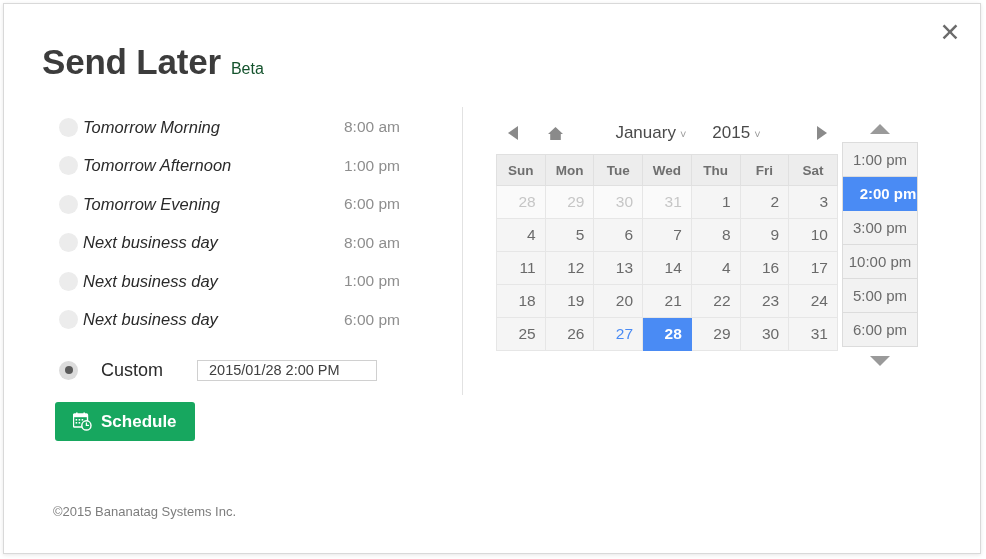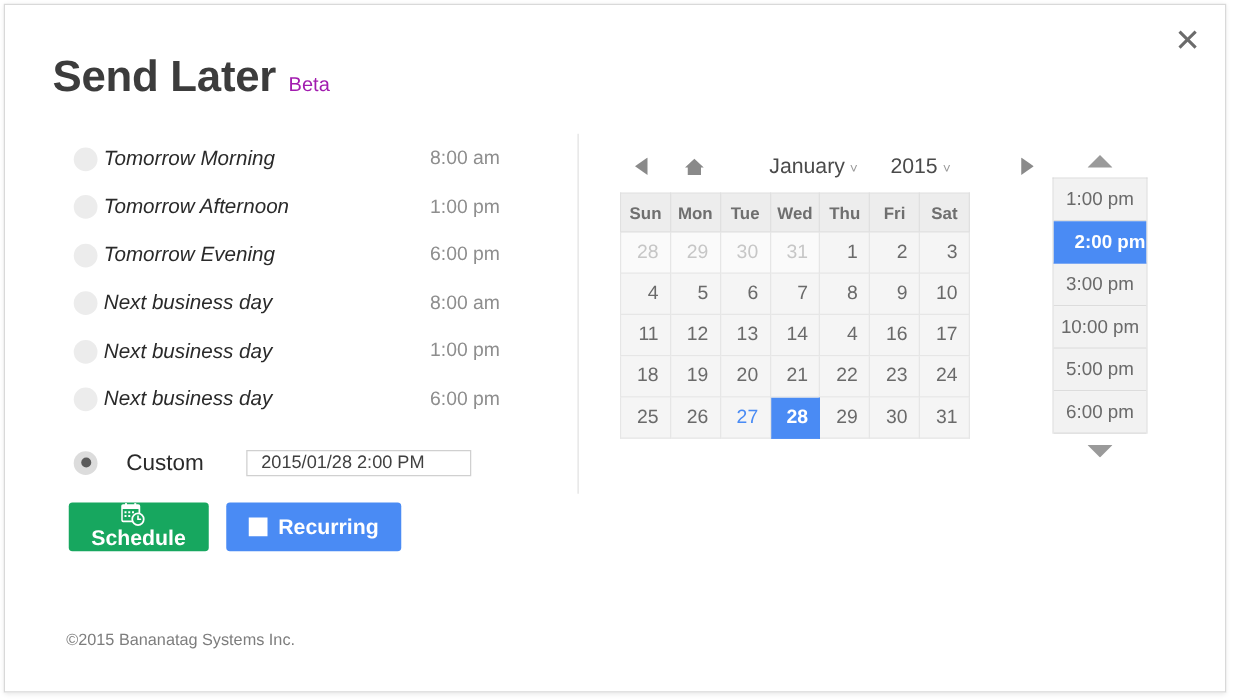--- a/index.html
+++ b/index.html
@@ -52,21 +52,21 @@
     align-items: baseline;
   }
   .title-main {
     font-size: 35px;
     color: #3c3c3c;
     font-weight: 700;
     letter-spacing: -0.2px;
   }
   .title-beta {
     font-size: 16px;
-    color: #a21caf;
+    color: #14532d;
     margin-left: 10px;
   }
 
   
   .left-panel {
     position: absolute;
     left: 38px;
     top: 104px;
     width: 400px;
   }
@@ -151,21 +151,21 @@
     border-radius: 3px;
     display: flex;
     align-items: center;
     padding: 0 18px;
     cursor: pointer;
     font-family: "Liberation Sans", sans-serif;
     font-size: 17px;
     font-weight: bold;
     color: #ffffff;
   }
-  .btn-schedule { background: #17a75f; flex-direction: column; }
+  .btn-schedule { background: #17a75f; }
   .btn-recurring { background: #4a8bf4; }
   .btn-ico {
     display: inline-flex;
     margin-right: 9px;
     align-items: center;
   }
   .sq-icon {
     width: 15px;
     height: 15px;
     background: #ffffff;
@@ -220,21 +220,21 @@
     align-items: baseline;
   }
   .caret {
     margin-left: 4px;
     color: #9a9a9a;
     font-size: 11px;
   }
 
   table.cal {
     border-collapse: collapse;
-    width: 280px;
+    width: 342px;
     table-layout: fixed;
   }
   table.cal th {
     background: #ededed;
     border: 1px solid #e0e0e0;
     font-size: 13.5px;
     font-weight: bold;
     color: #6f6f6f;
     height: 30px;
     text-align: center;
@@ -376,26 +376,20 @@
           <rect x="8.6" y="7" width="1.6" height="1.6" fill="#ffffff"></rect>
           <rect x="2.6" y="10" width="1.6" height="1.6" fill="#ffffff"></rect>
           <rect x="5.6" y="10" width="1.6" height="1.6" fill="#ffffff"></rect>
           <circle cx="13.4" cy="13.4" r="4.6" fill="#17a75f" stroke="#ffffff" stroke-width="1.4"></circle>
           <path d="M13.4 10.9 V13.4 H15.4" stroke="#ffffff" stroke-width="1.3" fill="none" stroke-linecap="round"></path>
         </svg>
       </span>
       <span>Schedule</span>
     </button>
 
-    <button class="btn btn-recurring">
-      <span class="btn-ico">
-        <span class="sq-icon"></span>
-      </span>
-      <span>Recurring</span>
-    </button>
   </div>
 
   <div class="divider"></div>
 
   <div class="cal-wrap">
     <div class="cal-head">
       <span class="nav-ico">
         <svg width="11" height="14" viewBox="0 0 11 14">
             <polygon points="10,0 10,14 0,7" fill="#8a8a8a"></polygon>
           </svg>

